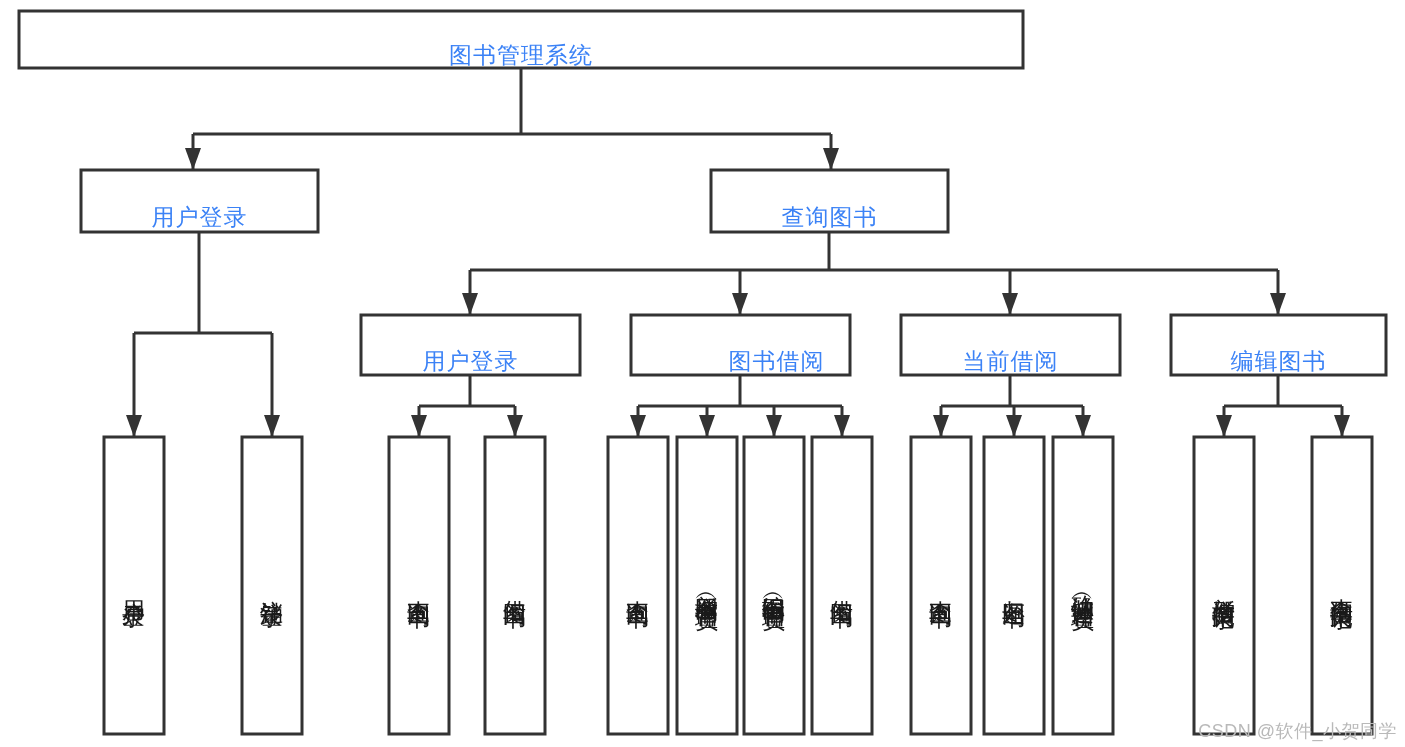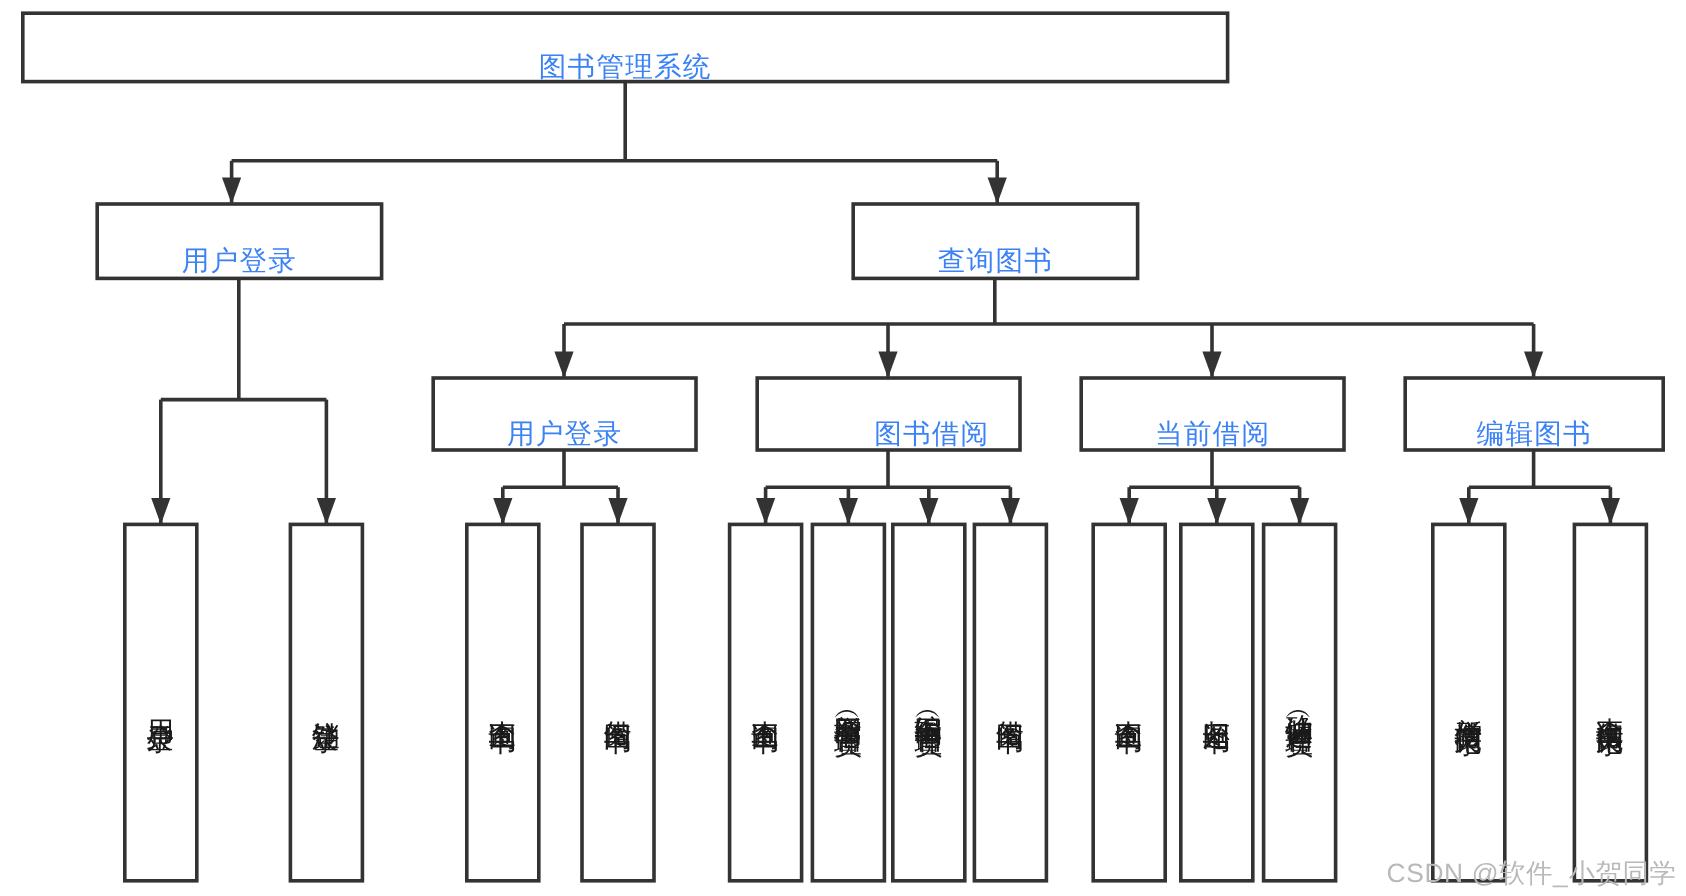--- a/index.html
+++ b/index.html
@@ -65,21 +65,21 @@
     text-orientation: upright;
     letter-spacing: 2px;
     white-space: nowrap;
     pointer-events: none;
   }
   .watermark {
     position: absolute;
     right: 8px;
     bottom: 4px;
     color: #b9b9b9;
-    font-size: 22px;
+    font-size: 18px;
     white-space: nowrap;
     letter-spacing: 0.5px;
   }
 </style>
 </head>
 <body>
 
 <div id="diagram-root">
 
   <svg id="tree-svg" viewBox="0 0 1405 747" xmlns="http://www.w3.org/2000/svg">

